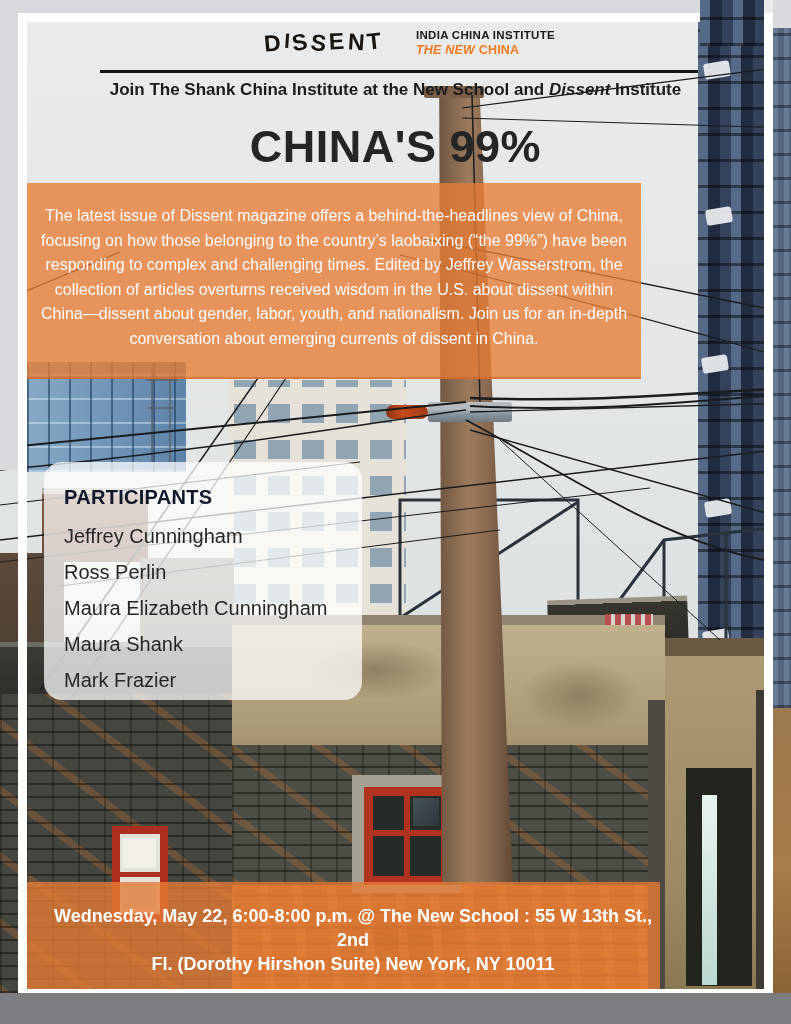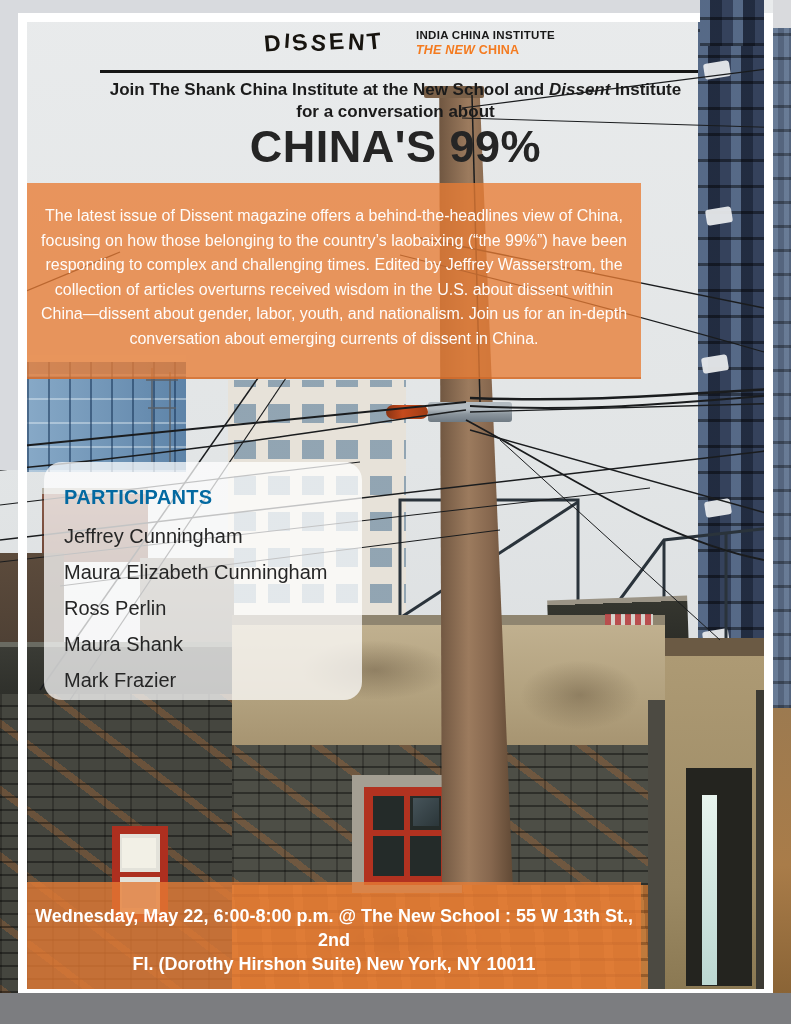--- a/index.html
+++ b/index.html
@@ -117,27 +117,27 @@
 
   .intro{left:55px;top:79px;width:681px;text-align:center;color:#1b1b1b;
     font-size:17px;font-weight:bold;line-height:21.5px;}
   .title{left:0;top:121px;width:791px;margin:0;text-align:center;color:#252525;
     font-size:45px;font-weight:800;letter-spacing:.5px;}
 
   .band{left:27px;width:614px;background:rgba(232,124,53,.78);}
   .band-top{top:183px;height:194px;border-bottom:2px solid rgba(203,99,36,.55);}
   .band-top p{margin:21px auto 0;max-width:600px;text-align:center;
     color:rgba(255,255,255,.97);font-size:16px;line-height:24.6px;font-weight:500;}
-  .band-bottom{top:882px;height:111px;}
+  .band-bottom{top:882px;height:111px;padding-left:19px;}
   .band-bottom .evt{margin:22px auto 0;max-width:680px;text-align:center;color:#fff;
     font-size:18px;font-weight:bold;line-height:24px;}
 
   .pbox{left:44px;top:462px;width:318px;height:238px;border-radius:18px;
     background:rgba(255,255,255,.74);padding:24px 0 0 20px;box-sizing:border-box;}
-  .pbox h2{margin:0 0 16px 0;font-size:20px;font-weight:800;color:#0369a1;letter-spacing:.3px;}
+  .pbox h2{margin:0 0 16px 0;font-size:20px;font-weight:800;color:#0f172a;letter-spacing:.3px;}
   .pbox .name{font-size:20px;color:#262626;margin-bottom:13px;}
 
   .frame{left:18px;top:13px;width:755px;height:985px;border:9px solid #ffffff;box-sizing:border-box;}
   .outer-top{left:0;top:0;width:700px;height:13px;background:#d8dade;}
   .outer-left{left:0;top:0;width:18px;height:470px;background:#d8dade;}
   .tower-patch{left:700px;top:0;width:64px;height:46px;
     background-color:#35425c;
     background-image:
       repeating-linear-gradient(0deg, rgba(0,0,0,.45) 0 3px, rgba(0,0,0,0) 3px 26px),
       repeating-linear-gradient(90deg, rgba(140,170,205,.38) 0 10px, rgba(18,26,42,.55) 10px 22px, rgba(0,0,0,0) 22px 33px);}
@@ -253,34 +253,33 @@
     <div class="ici-line1">INDIA CHINA INSTITUTE</div>
     <div class="ici-line2">
       <span class="ici-thenew" style="color:#F47B20;">THE NEW </span><span class="ici-school" style="color:#F47B20;">CHINA</span>
     </div>
   </div>
 
   <div class="abs divider"></div>
 
   <div class="abs intro">
     <div><span>Join The Shank China Institute at the New School and </span><i>Dissent</i><span> Institute</span></div>
-    <div>for a conversation about</div>
   </div>
 
   <h1 class="abs title">CHINA'S 99%</h1>
 
   <div class="abs band band-top">
     <p>The latest issue of Dissent magazine offers a behind-the-headlines view of China, focusing on how those belonging to the country’s laobaixing (“the 99%”) have been responding to complex and challenging times. Edited by Jeffrey Wasserstrom, the collection of articles overturns received wisdom in the U.S. about dissent within China—dissent about gender, labor, youth, and nationalism. Join us for an in-depth conversation about emerging currents of dissent in China.</p>
   </div>
 
   <div class="abs pbox">
     <h2>PARTICIPANTS</h2>
     <div class="name">Jeffrey Cunningham</div>
+    <div class="name">Ross Perlin</div>
     <div class="name">Maura Elizabeth Cunningham</div>
-    <div class="name">Ross Perlin</div>
     <div class="name">Maura Shank</div>
     <div class="name">Mark Frazier</div>
   </div>
 
   <div class="abs band band-bottom">
     <div class="evt">
       <div>Wednesday, May 22, 6:00-8:00 p.m. @ The New School : 55 W 13th St., 2nd</div>
       <div>Fl. (Dorothy Hirshon Suite) New York, NY 10011</div>
     </div>
   </div>

